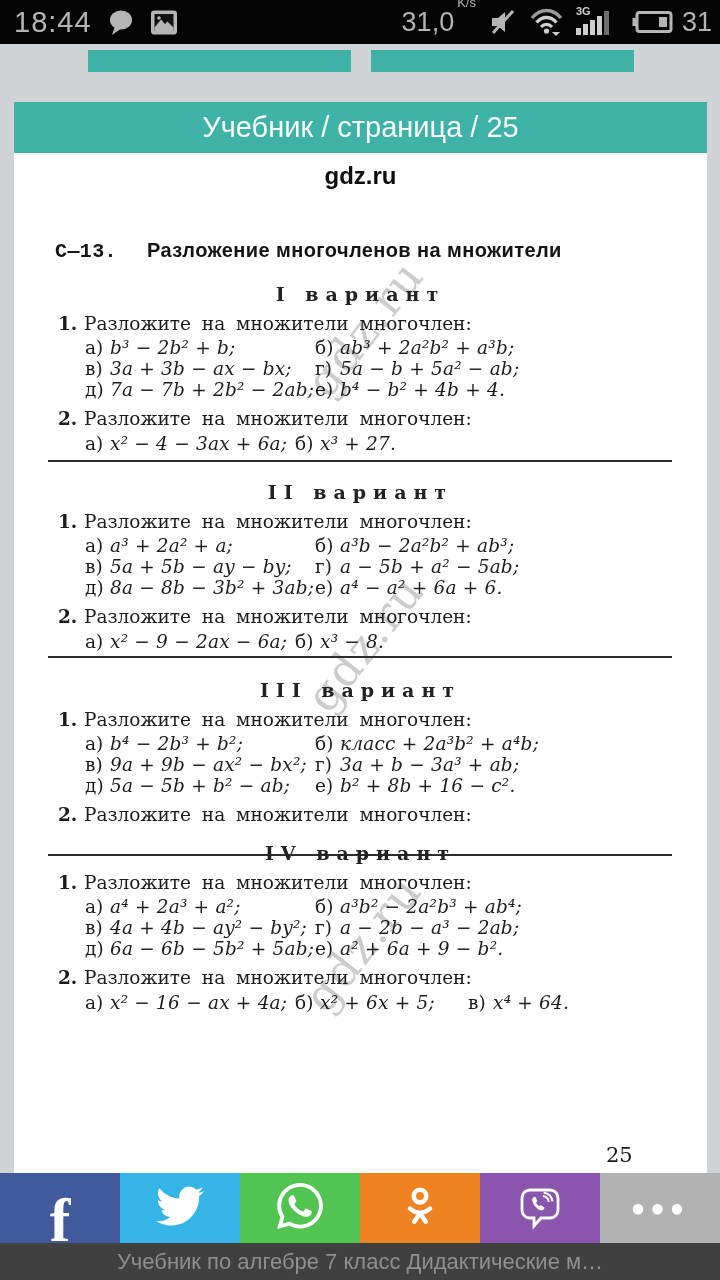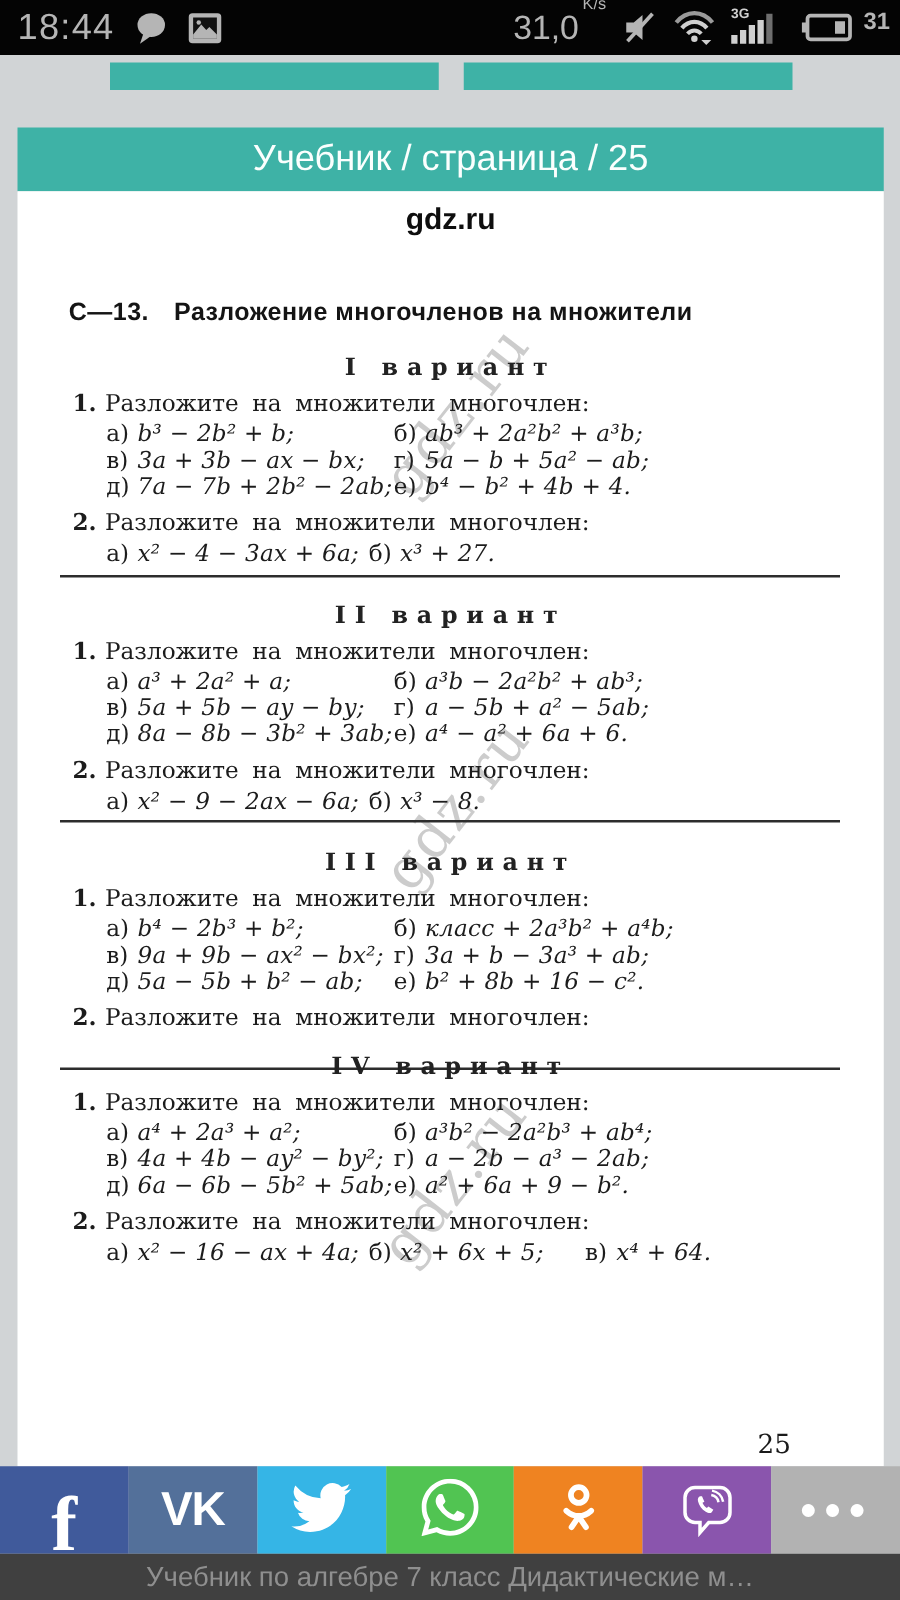--- a/index.html
+++ b/index.html
@@ -9,41 +9,41 @@
   }
   
   .statusbar{position:absolute;top:0;left:0;width:720px;height:44px;background:#040404;
     display:flex;align-items:center;color:#b5b5b5;}
   .sb-time{font-size:29px;margin-left:14px;letter-spacing:1px;}
   .sb-icon{margin-left:14px;display:flex;align-items:center;}
   .sb-right{margin-left:auto;display:flex;margin-right:8px;}
   .sb-speed{font-size:27px;}
   .sb-unit{font-size:13px;line-height:12px;margin:-10px 0 0 3px;}
   .sb-right .sb-icon{margin-left:12px;}
-  .sb-batt-num{font-size:19px;margin-left:8px;font-weight:bold;}
+  .sb-batt-num{font-size:27px;margin-left:8px;}
   .sig-wrap{position:relative;width:44px;height:30px;}
   .sig-3g{position:absolute;top:-2px;left:0;font-size:11px;font-weight:bold;color:#cfcfcf;}
   .sig-bars{position:absolute;bottom:2px;left:0;display:flex;align-items:flex-end;gap:2px;}
   .sig-bar{width:5px;background:#cfcfcf;}
   .sig-bar.dim{background:#6e6e6e;}
   
   .top-tab{position:absolute;top:50px;height:22px;width:263px;background:#3eb2a6;}
   .top-tab.left{left:88px;}
   .top-tab.right{left:371px;}
   
   .header{position:absolute;top:102px;left:14px;width:693px;height:51px;background:#3eb2a6;
     display:flex;align-items:center;justify-content:center;color:#fbfffe;font-size:29px;}
   
   .page{position:absolute;top:153px;left:14px;width:693px;height:1020px;background:#ffffff;
     font-family:"DejaVu Serif","Liberation Serif",serif;color:#1c1c1c;overflow:hidden;}
   .site-title{margin-top:9px;text-align:center;font-family:"Liberation Sans",sans-serif;
     font-weight:bold;font-size:24px;color:#0e0e0e;}
   .doc-head{position:absolute;top:86px;left:41px;font-family:"Liberation Sans",sans-serif;
     font-weight:bold;font-size:20px;color:#141414;letter-spacing:.4px;white-space:nowrap;}
-  .doc-head .code{margin-right:20px;}
+  .doc-head .code{margin-right:30px;font-family:Liberation Mono, monospace;}
   .variant{position:absolute;left:0;width:100%;}
   .v1{top:130px;} .v2{top:328px;} .v3{top:526px;} .v4{top:689px;}
   .v-title{text-align:center;font-size:19px;letter-spacing:7px;color:#222;white-space:nowrap;font-weight:bold;}
   .instr{margin-top:8px;padding-left:44px;font-size:18.5px;word-spacing:5px;white-space:nowrap;}
   .instr .num{font-weight:bold;display:inline-block;width:26px;word-spacing:0;}
   .items1{display:grid;grid-template-columns:230px auto;padding-left:71px;margin-top:3px;
     font-size:18.5px;line-height:21px;}
   .items2{display:grid;grid-template-columns:210px 173px auto;padding-left:71px;margin-top:4px;
     font-size:18.5px;line-height:21px;}
   .cell{white-space:nowrap;}
@@ -232,23 +232,20 @@
     </div>
   </div>
 
   <div class="page-num">25</div>
 </div>
 
 <div class="sharebar">
   <div class="share-btn" style="background: rgb(64, 90, 155);">
     <span class="fb-glyph">f</span>
   </div>
-  <div class="share-btn" style="background: rgb(83, 112, 154);">
-    <span class="vk-glyph">VK</span>
-  </div>
   <div class="share-btn" style="background: rgb(53, 181, 230);">
     <span>
       <svg width="48" height="48" viewBox="0 0 24 24">
           <path fill="#fff" d="M23.95 4.57c-.88.39-1.83.65-2.82.77a4.93 4.93 0 0 0 2.16-2.72c-.95.56-2 .97-3.13 1.2a4.92 4.92 0 0 0-8.39 4.48A13.98 13.98 0 0 1 1.64 3.16a4.92 4.92 0 0 0 1.52 6.57c-.8-.03-1.56-.25-2.22-.62v.06c0 2.39 1.69 4.37 3.95 4.83-.41.11-.85.17-1.3.17-.31 0-.61-.03-.91-.09a4.93 4.93 0 0 0 4.6 3.42A9.87 9.87 0 0 1 0 19.54a13.9 13.9 0 0 0 7.55 2.21c9.05 0 14-7.5 14-13.99 0-.21 0-.42-.02-.63a10 10 0 0 0 2.42-2.56z"></path>
         </svg>
     </span>
   </div>
   <div class="share-btn" style="background: rgb(81, 196, 82);">
     <span>
       <svg width="46" height="46" viewBox="0 0 24 24">

